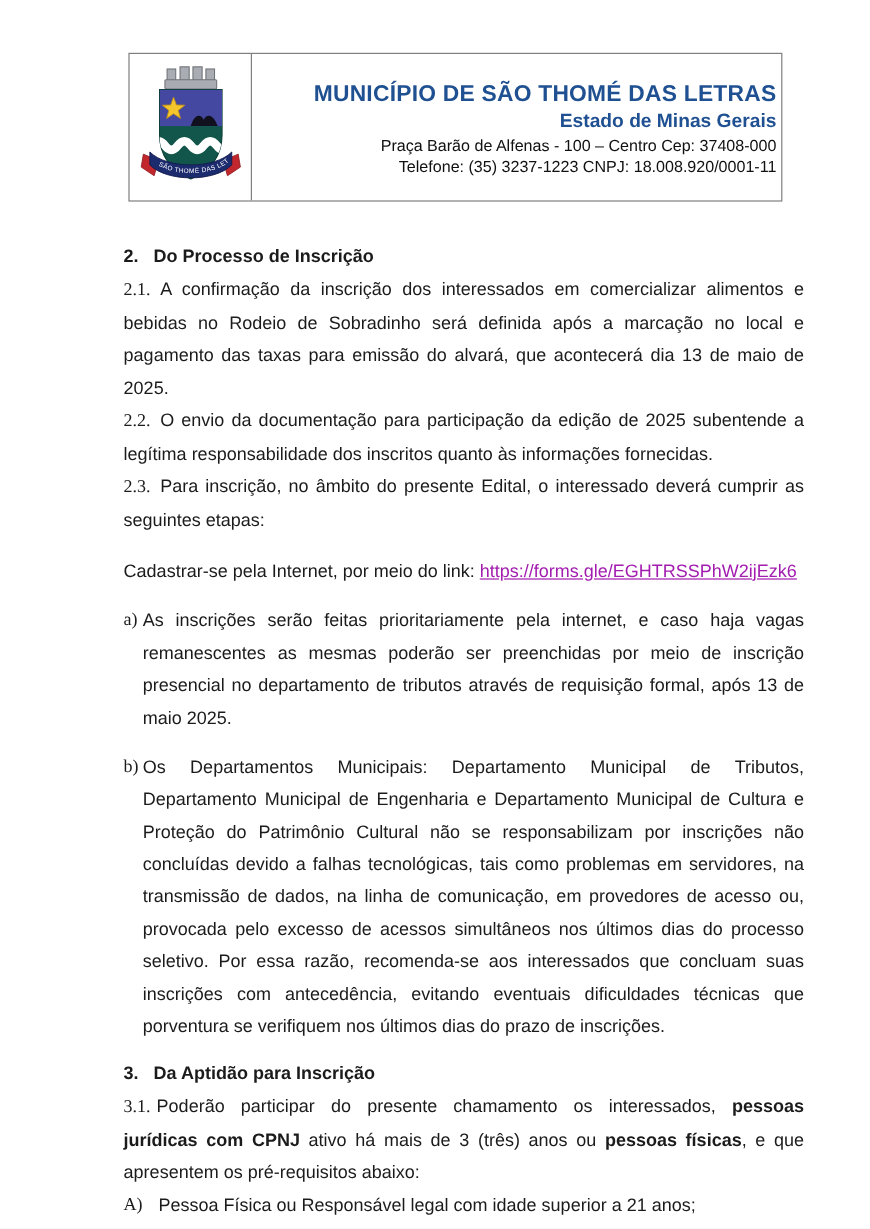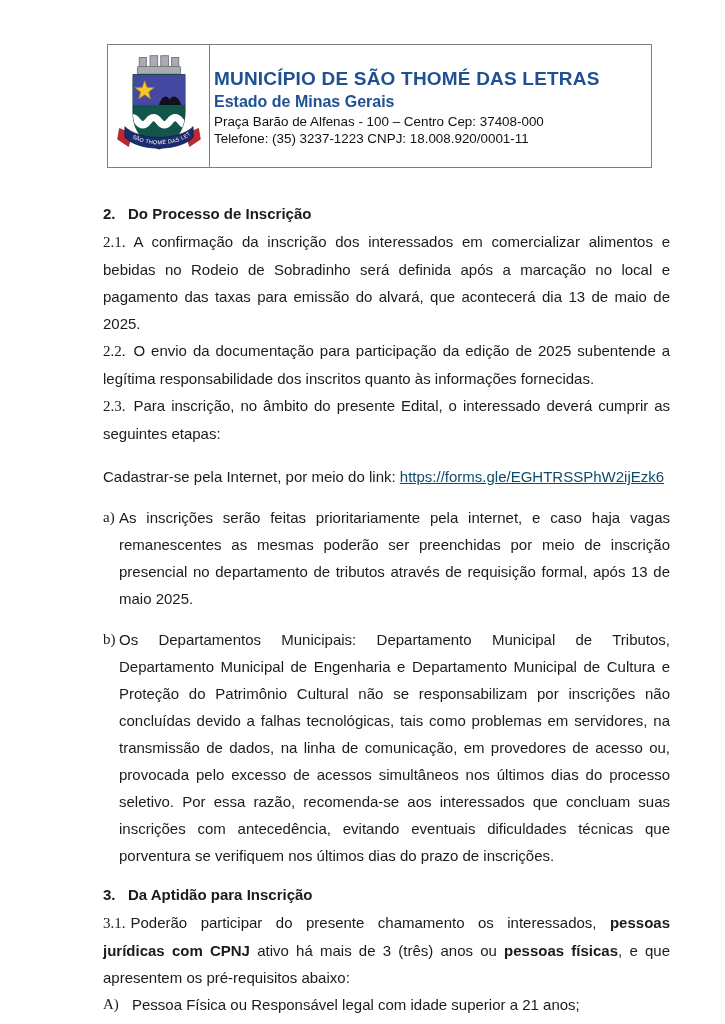--- a/index.html
+++ b/index.html
@@ -13,38 +13,38 @@
   .letterhead {
     position:absolute; left:107px; top:44px; width:545px; height:124px;
     border:1.6px solid #7f7f7f; display:flex;
   }
   .crest-cell {
     width:102px; flex:none; border-right:1.6px solid #7f7f7f;
     display:flex; align-items:center; justify-content:center;
   }
   .header-text {
     flex:1; display:flex; flex-direction:column; justify-content:center;
-    text-align:left; padding:2px 4px 0 4px;
+    text-align:right; padding:2px 4px 0 4px;
   }
   .h-title   { color:#1f5091; font-weight:bold; font-size:19px; line-height:24px; letter-spacing:0.2px; }
   .h-subtitle{ color:#1f5091; font-weight:bold; font-size:16px; line-height:22px; }
   .h-line    { color:#111111; font-size:13.4px; line-height:17.5px; }
   .h-line.bold { font-weight:bold; }
   
   .content { position:absolute; left:103px; top:200px; width:567px; font-size:15px; }
   .heading { font-weight:bold; line-height:28px; }
   .hnum { display:inline-block; width:25px; }
   p.para { line-height:27px; text-align:justify; }
   .num { font-family:"Liberation Serif", serif; margin-right:8px; }
   .hang { display:flex; line-height:27px; }
   .hang .marker { font-family:"Liberation Serif", serif; width:16px; flex:none; }
   .hang .htext { flex:1; text-align:justify; }
   .abc { display:flex; line-height:27px; }
   .abc .marker { font-family:"Liberation Serif", serif; width:29px; flex:none; }
-  a.link { color:#0c4a6e; text-decoration:underline; cursor:pointer; }
+  a.link { color:#a21caf; text-decoration:underline; cursor:pointer; }
   .sp16 { height:16px; } .sp14 { height:14px; } .sp12 { height:12px; }
 </style>
 </head>
 <body>
 
 <div class="page">
 
   <div class="letterhead">
     <div class="crest-cell">
       <svg width="90" height="106" viewBox="0 0 100 118">

